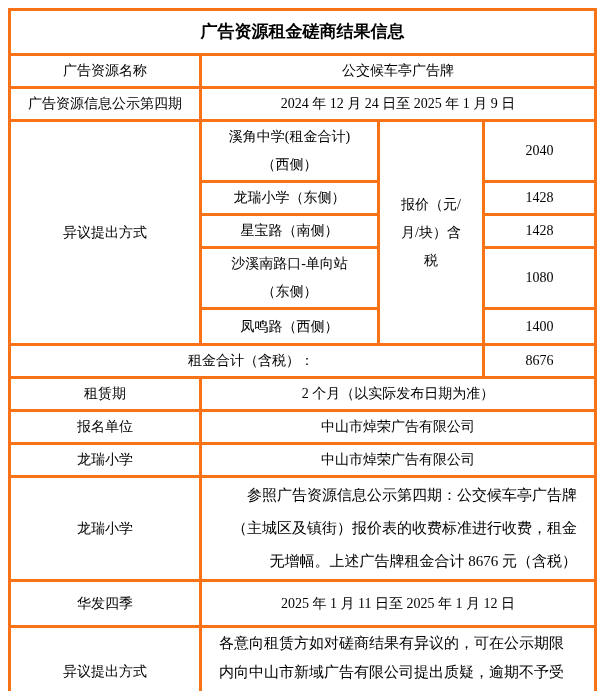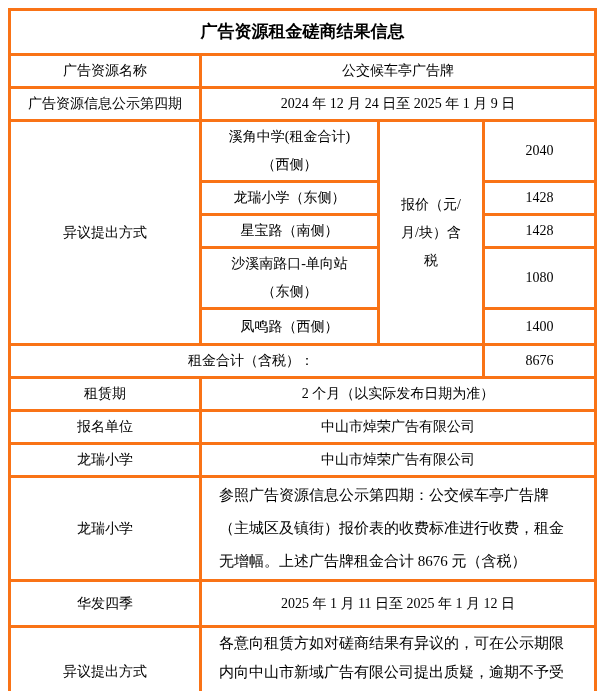--- a/index.html
+++ b/index.html
@@ -41,21 +41,21 @@
   tr.h56 { height: 56px; }
   tr.h58 { height: 58px; }
   tr.h100 { height: 100px; }
   td.right-align {
     text-align: center;
     padding-right: 8px;
   }
   td.para-center {
     line-height: 2.2;
     font-size: 15px;
-    text-align: left;
+    text-align: right;
   }
   td.para-left {
     line-height: 1.9;
     font-size: 15px;
     text-align: left;
   }
 </style>
 </head>
 <body>
 

